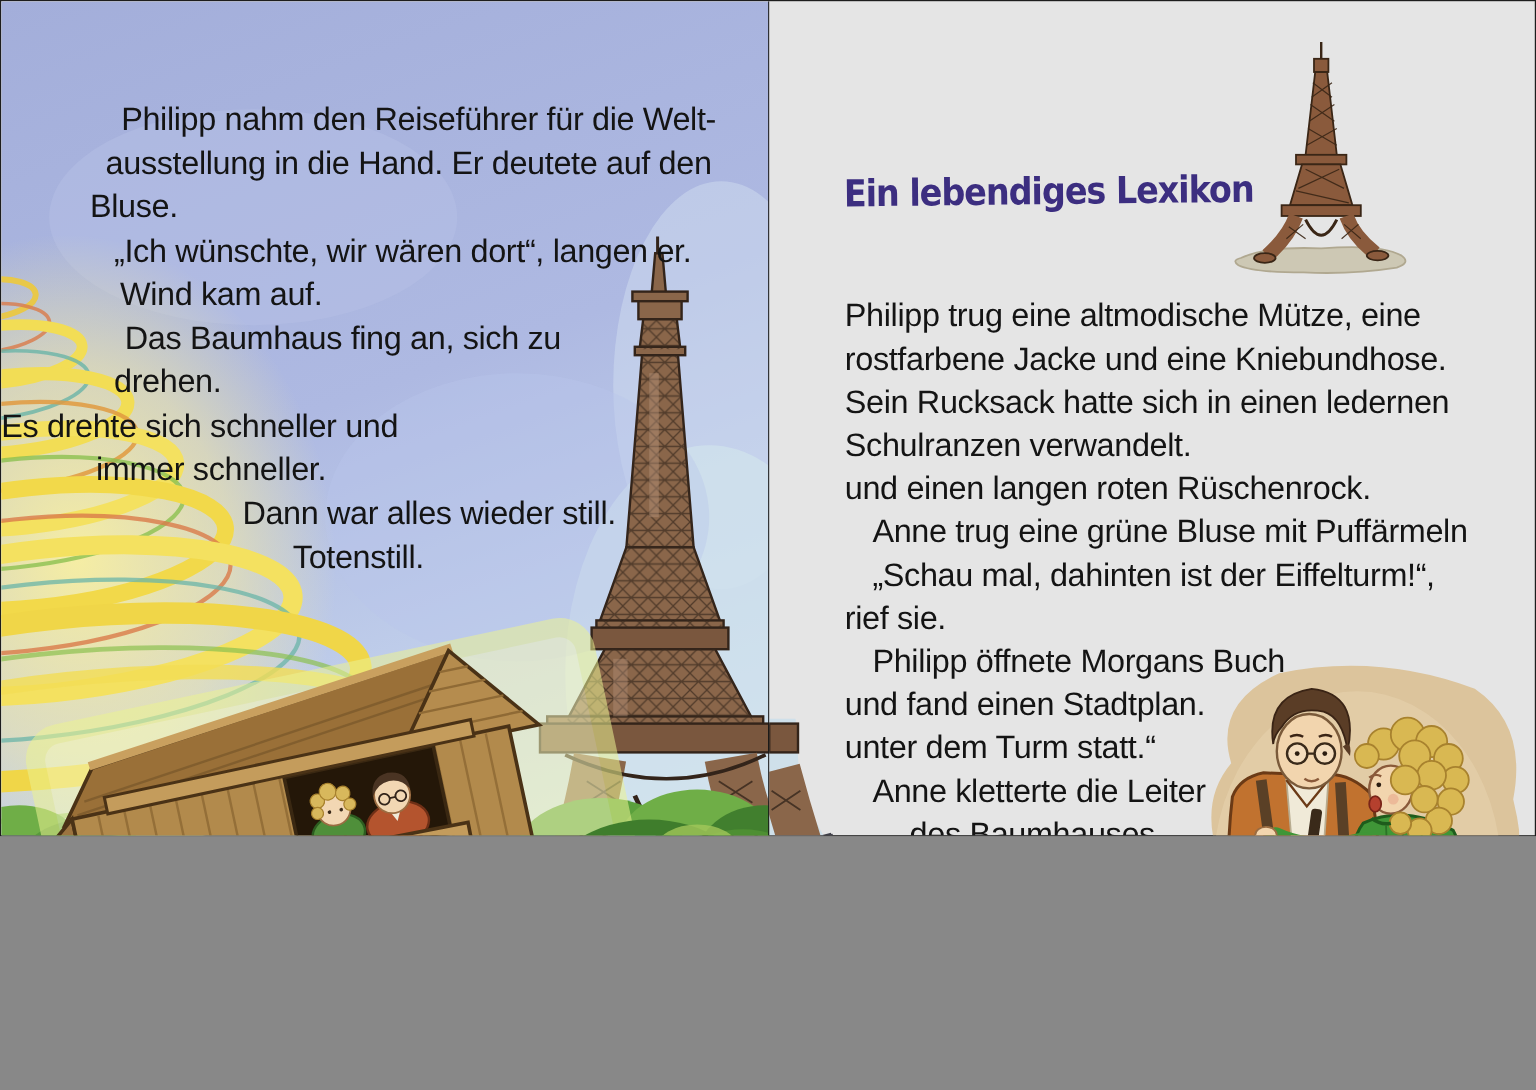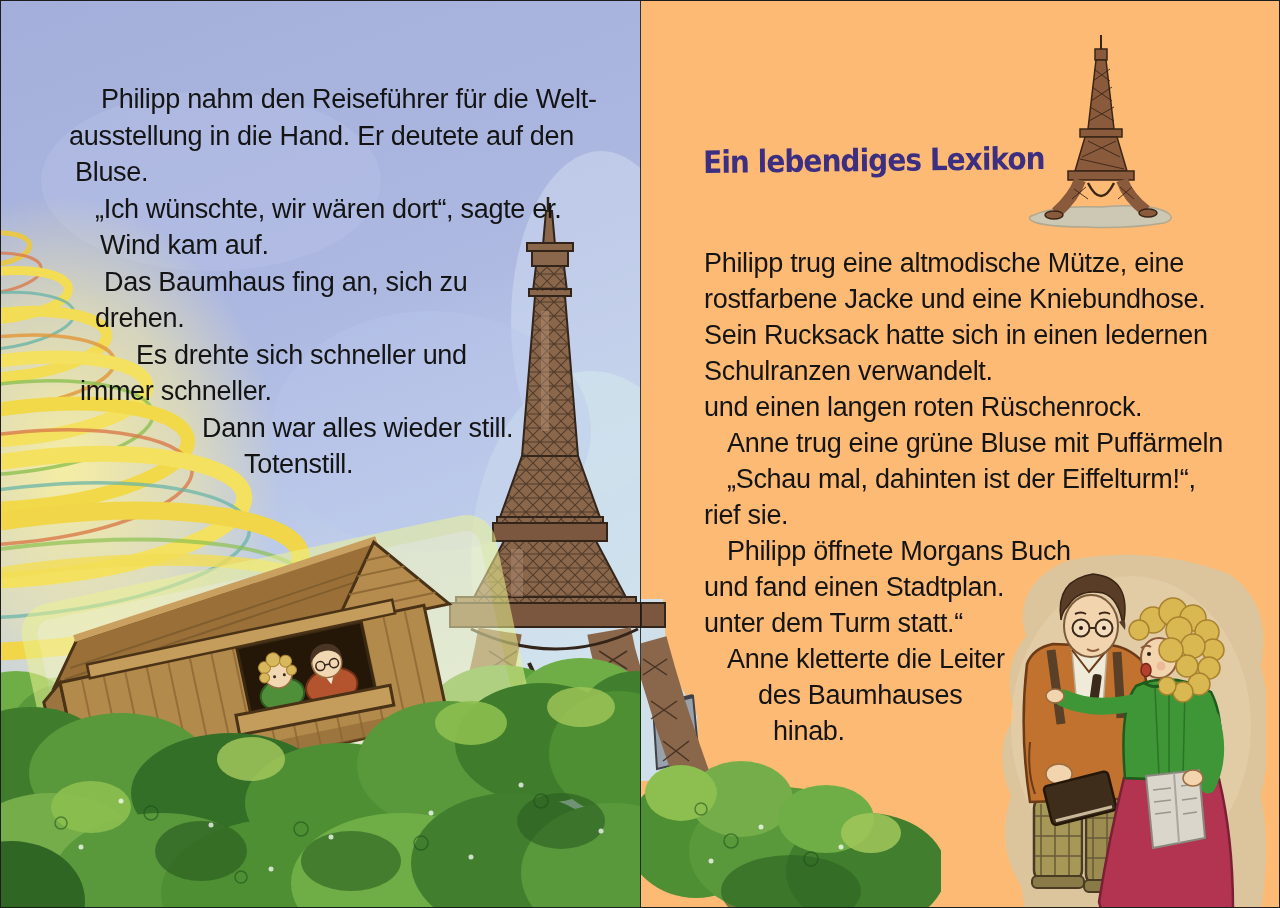--- a/index.html
+++ b/index.html
@@ -1,38 +1,38 @@
 <!DOCTYPE html>
 <html><head>
 <meta charset="utf-8">
 <style>
   html,body{margin:0;padding:0;background:#888;}
   .stage{
-    position:relative;width:1280px;height:908px;overflow:hidden;
-    background:#fdba74;border:1px solid #1d1d1d;box-sizing:border-box;
+    position:relative;width:1280px;height:697px;overflow:hidden;
+    background:#e5e5e5;border:1px solid #1d1d1d;box-sizing:border-box;
     font-family:"Liberation Sans",sans-serif;
   }
   svg{display:block}
   .illu{position:absolute;}
   #left-illu{left:0;top:0;}
   #bleed-illu{left:640px;top:540px;}
   #kids-illu{left:930px;top:545px;}
   #mini-tower{left:1015px;top:28px;}
   .seam{position:absolute;left:639px;top:0;width:1px;height:908px;background:rgba(25,25,25,.85);z-index:5;}
 
   .textcol{position:absolute;z-index:6;color:#141414;font-size:27px;letter-spacing:-0.3px;}
   #left-text{left:0;top:80px;width:640px;}
   #left-text .ln{line-height:36.5px;white-space:pre;}
   #right-text{left:0;top:244px;width:1280px;}
   #right-text .ln{line-height:36px;white-space:pre;}
 
   
-  .l1{margin-left:100px}.l2{margin-left:68px}.l3{margin-left:74px}
+  .l1{margin-left:100px}.l2{margin-left:87px}.l3{margin-left:74px}
   .l4{margin-left:94px}.l5{margin-left:99px}.l6{margin-left:103px}
-  .l7{margin-left:94px}.l8{margin-left:135px}.l9{margin-left:79px}
+  .l7{margin-left:94px}.l8{}.l9{margin-left:79px}
   .l10{margin-left:201px}.l11{margin-left:243px}
   
   .r-base{margin-left:703px}
   .r-ind{margin-left:726px}
   .r14{margin-left:757px}.r15{margin-left:772px}
 
   #chapter-title{
     position:absolute;left:702px;top:143px;z-index:6;
     font-family:"DejaVu Sans",sans-serif;font-weight:bold;font-size:31px;
     color:#3c2e80;letter-spacing:-1px;transform:scaleX(.9) rotate(-.6deg);transform-origin:left top;
@@ -370,21 +370,21 @@
       <ellipse cx="132" cy="184" rx="9" ry="4"></ellipse>
     </g>
   </svg>
 
   <div class="seam"></div>
 
   <div id="left-text" class="textcol">
     <div class="ln l1">Philipp nahm den Reiseführer für die Welt-</div>
     <div class="ln l2">ausstellung in die Hand. Er deutete auf den</div>
     <div class="ln l3">Bluse.</div>
-    <div class="ln l4">„Ich wünschte, wir wären dort“, sagte er.</div>
+    <div class="ln l4">„Ich wünschte, wir wären dort“, langen er.</div>
     <div class="ln l5">Wind kam auf.</div>
     <div class="ln l6">Das Baumhaus fing an, sich zu</div>
     <div class="ln l7">drehen.</div>
     <div class="ln l8">Es drehte sich schneller und</div>
     <div class="ln l9">immer schneller.</div>
     <div class="ln l10">Dann war alles wieder still.</div>
     <div class="ln l11">Totenstill.</div>
   </div>
 
   <h1 id="chapter-title" style="margin:0">Ein lebendiges Lexikon</h1>

